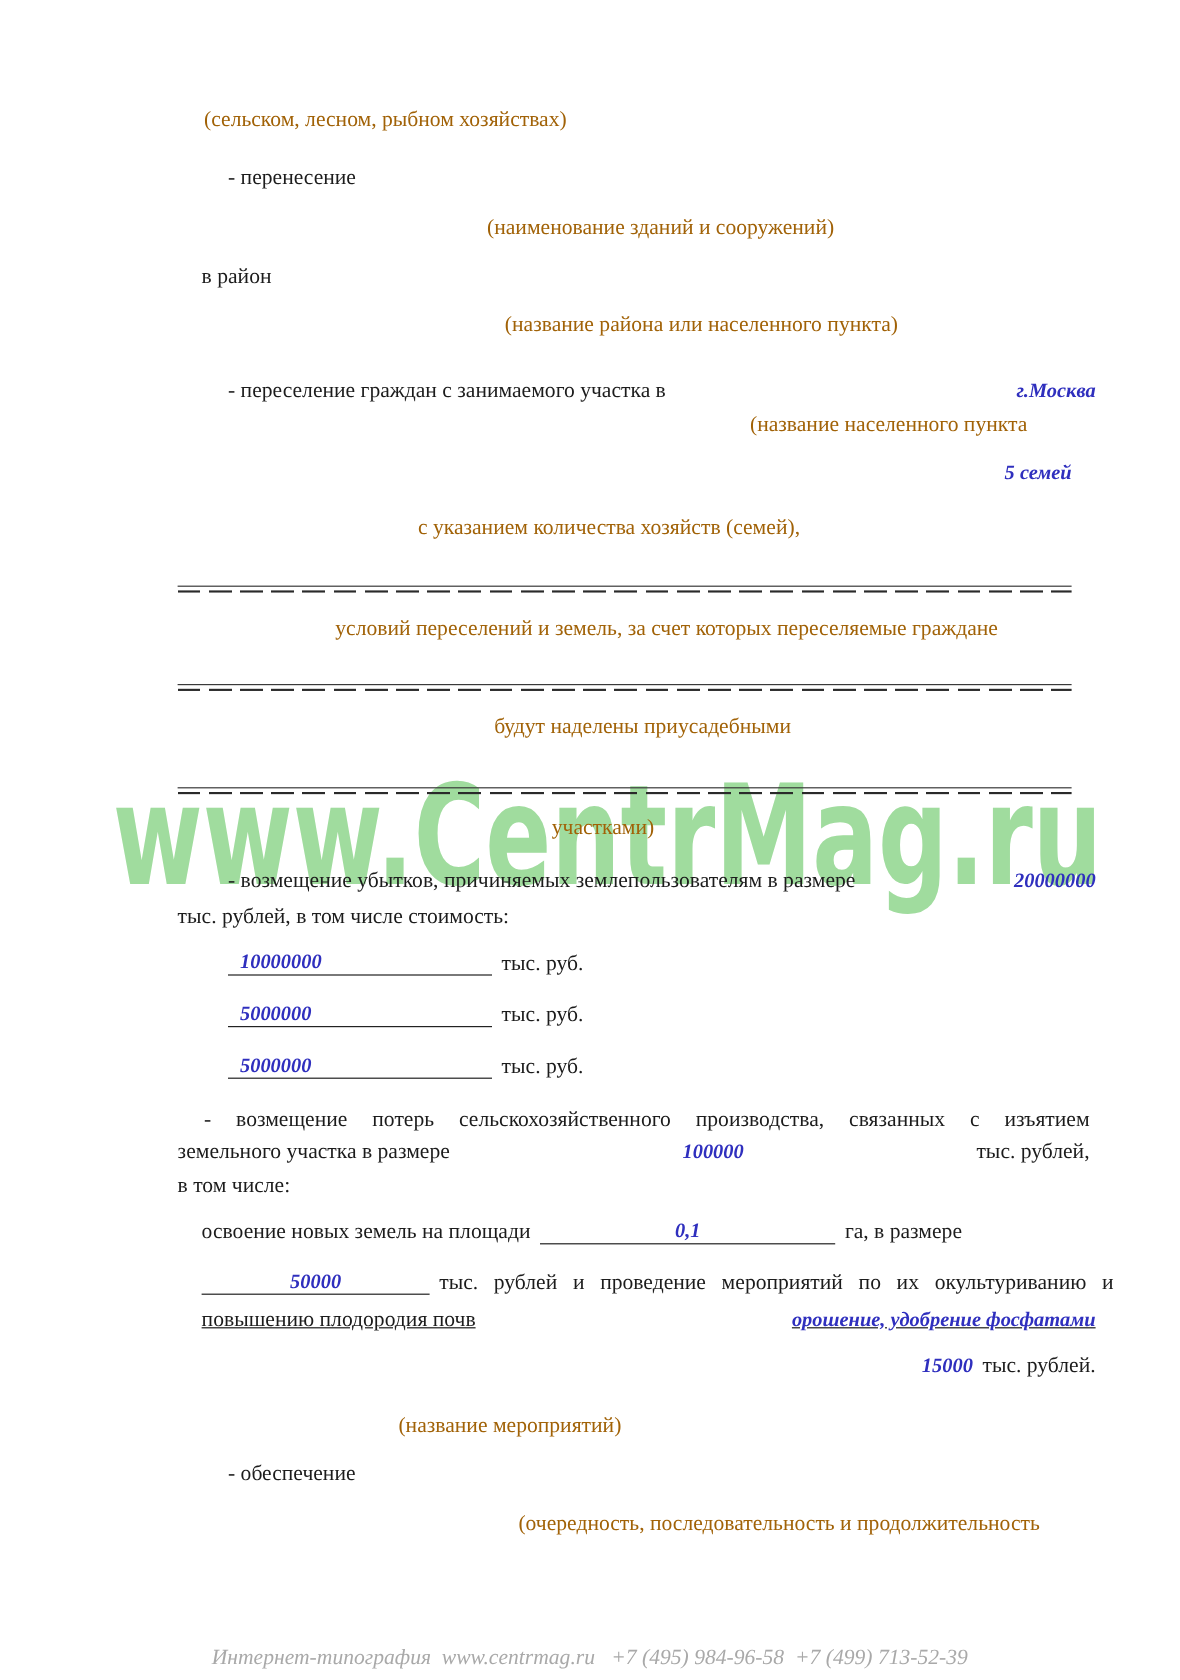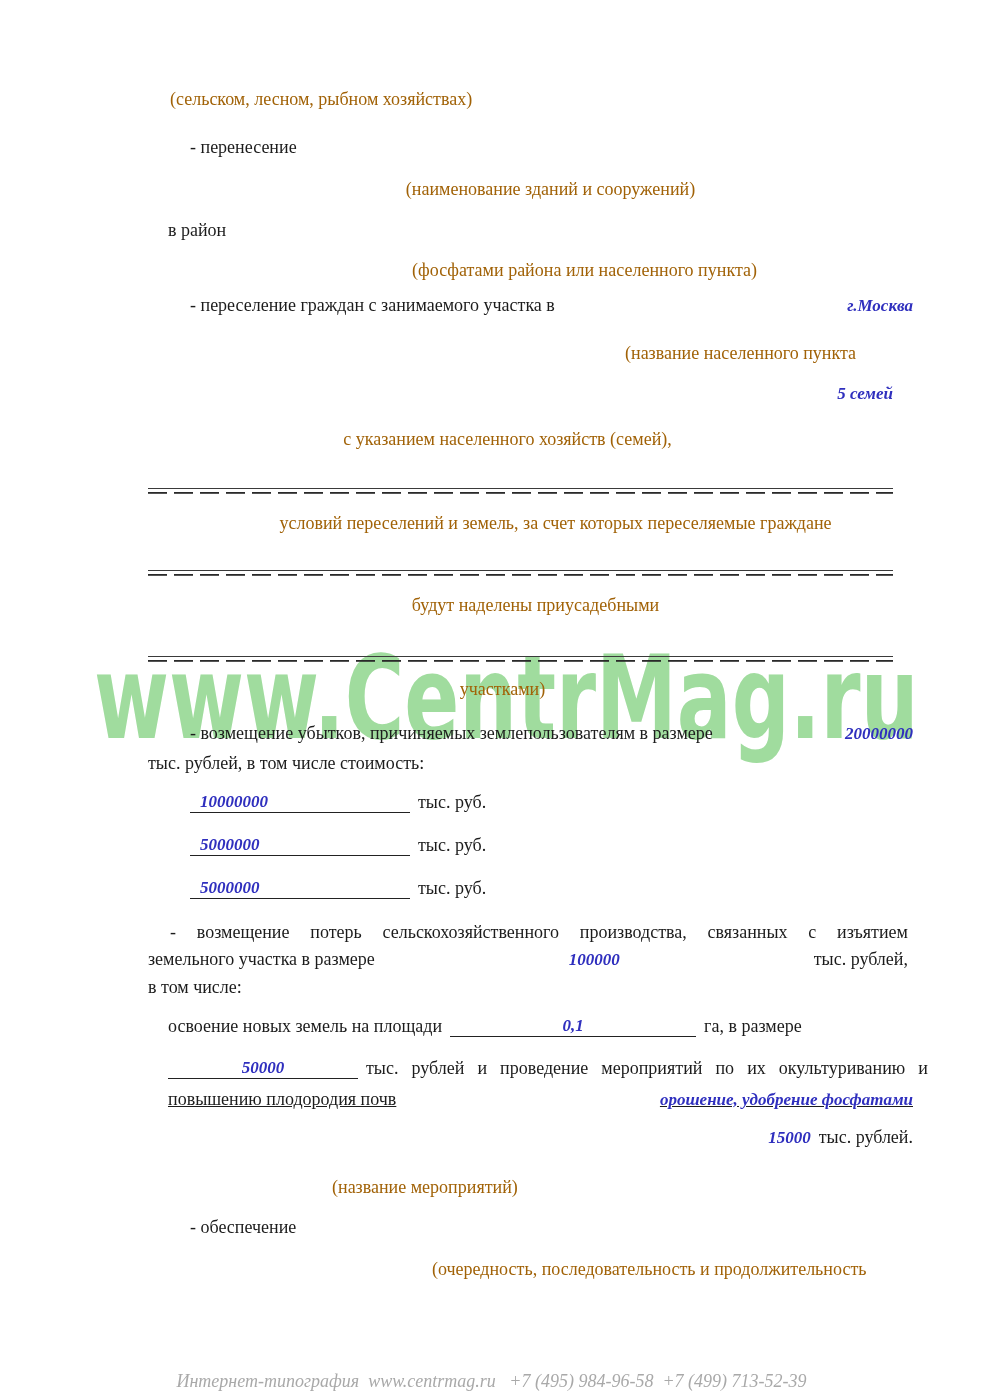--- a/index.html
+++ b/index.html
@@ -71,37 +71,37 @@
   </div>
   <div class="row hint center" style="top:178px; padding-left:60px;">(наименование зданий и сооружений)</div>
 
   <div class="row frow" style="top:219px;">
     <span>в район</span>
     <span class="gap8"></span>
     <span class="grow fillcol">
         <span class="sline"></span>
       </span>
   </div>
-  <div class="row hint center" style="top:259px; padding-left:128px;">(фосфатами района или населенного пункта)</div>
-
-  <div class="row frow indent" style="top:294px;">
+  <div class="row hint center" style="top:259px; padding-left:128px;">(название района или населенного пункта)</div>
+
+  <div class="row frow indent" style="top:314px;">
     <span>- переселение граждан с занимаемого участка в</span>
     <span class="gap8"></span>
     <span class="grow fillcol">
       <span class="blue pl8">г.Москва</span>
       <span class="dline"></span>
     </span>
   </div>
   <div class="row hint" style="top:342px; left:625px; width:268px;">(название населенного пункта</div>
 
   <div class="row fillcol" style="top:384px;">
     <span class="blue" style="padding-left:4px;">5 семей</span>
     <span class="dline"></span>
   </div>
-  <div class="row hint center" style="top:428px; padding-right:26px;">с указанием населенного хозяйств (семей),</div>
+  <div class="row hint center" style="top:428px; padding-right:26px;">с указанием количества хозяйств (семей),</div>
 
   <div class="row dline" style="top:488px;"></div>
   <div class="row hint center" style="top:512px; padding-left:70px;">условий переселений и земель, за счет которых переселяемые граждане</div>
 
   <div class="row dline" style="top:570px;"></div>
   <div class="row hint center" style="top:594px; padding-left:30px;">будут наделены приусадебными</div>
 
   <div class="row dline" style="top:656px;"></div>
   <div class="row hint center" style="top:678px; padding-right:36px;">участками)</div>
 

